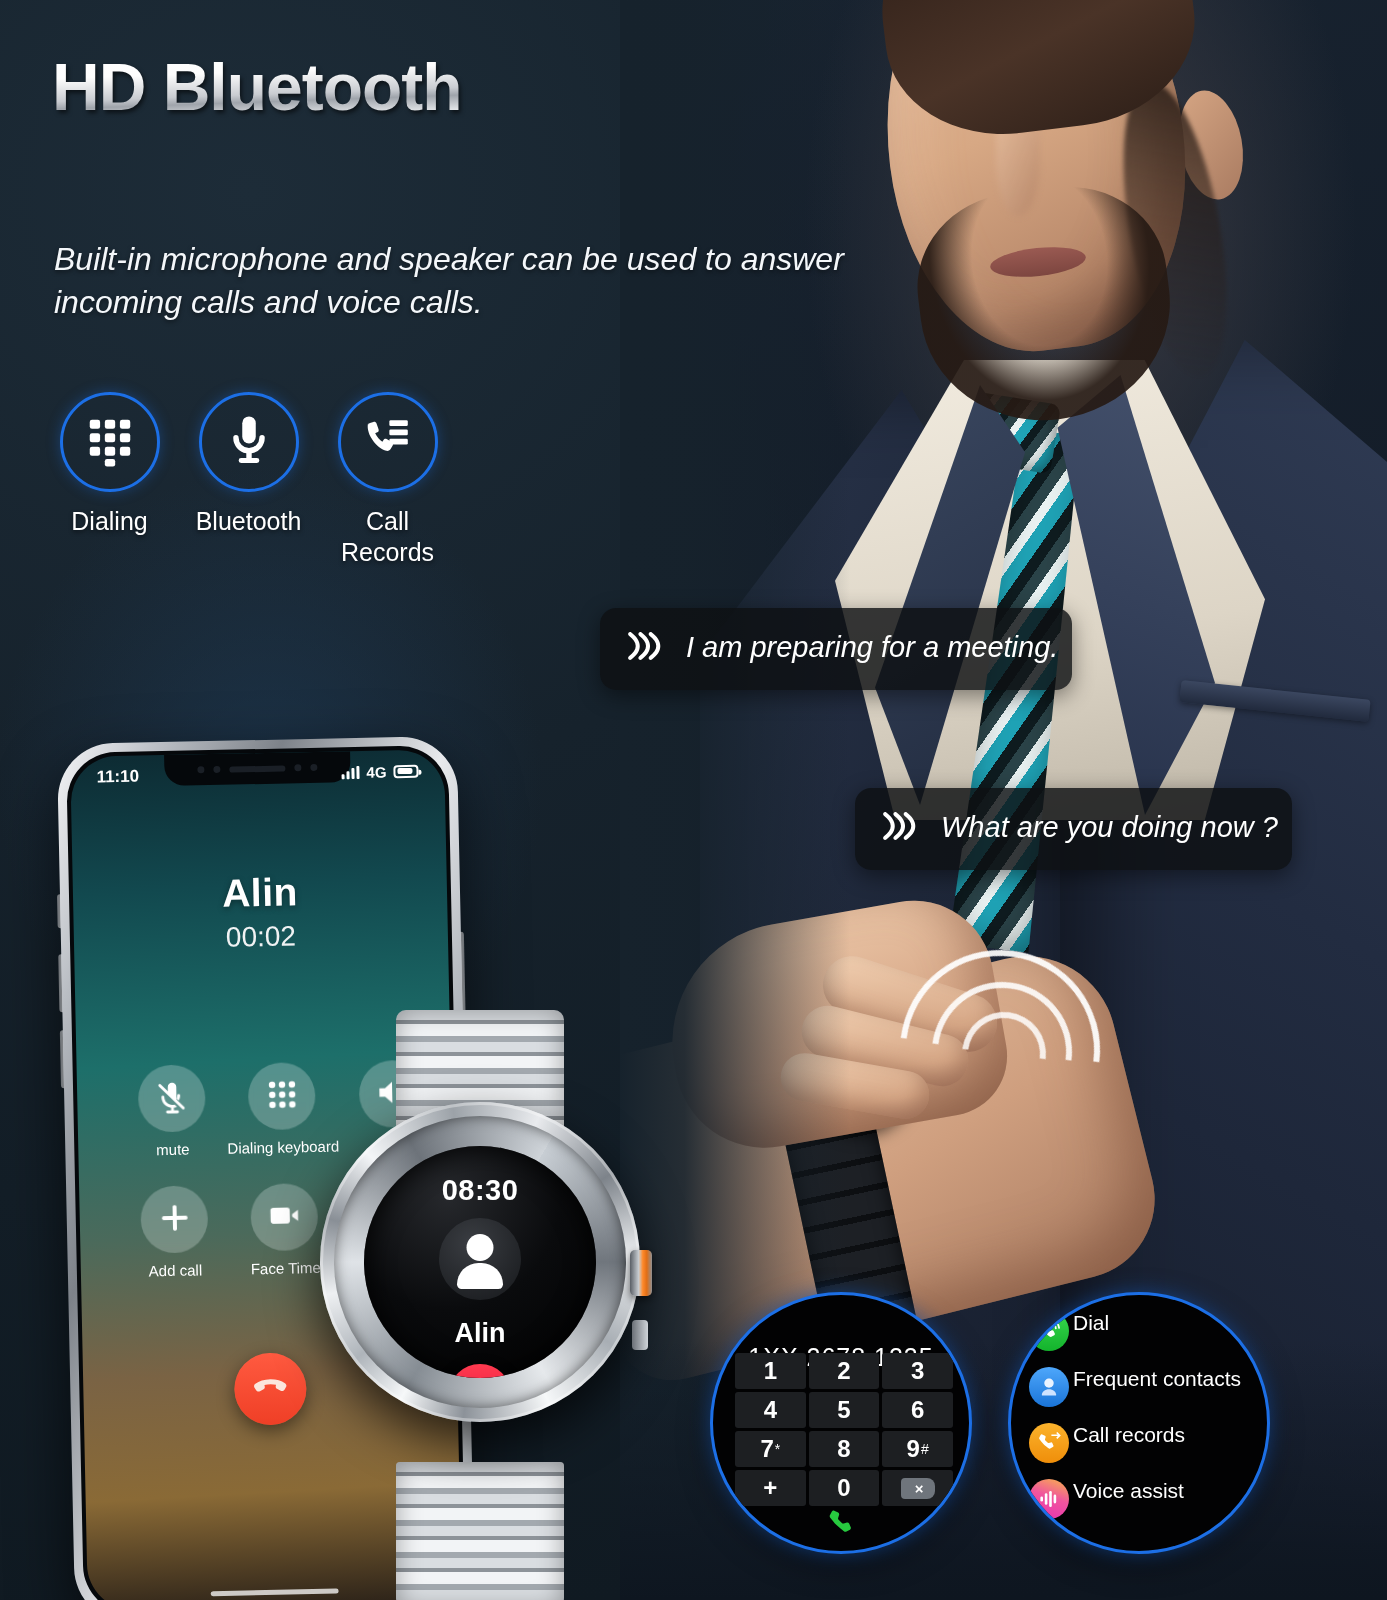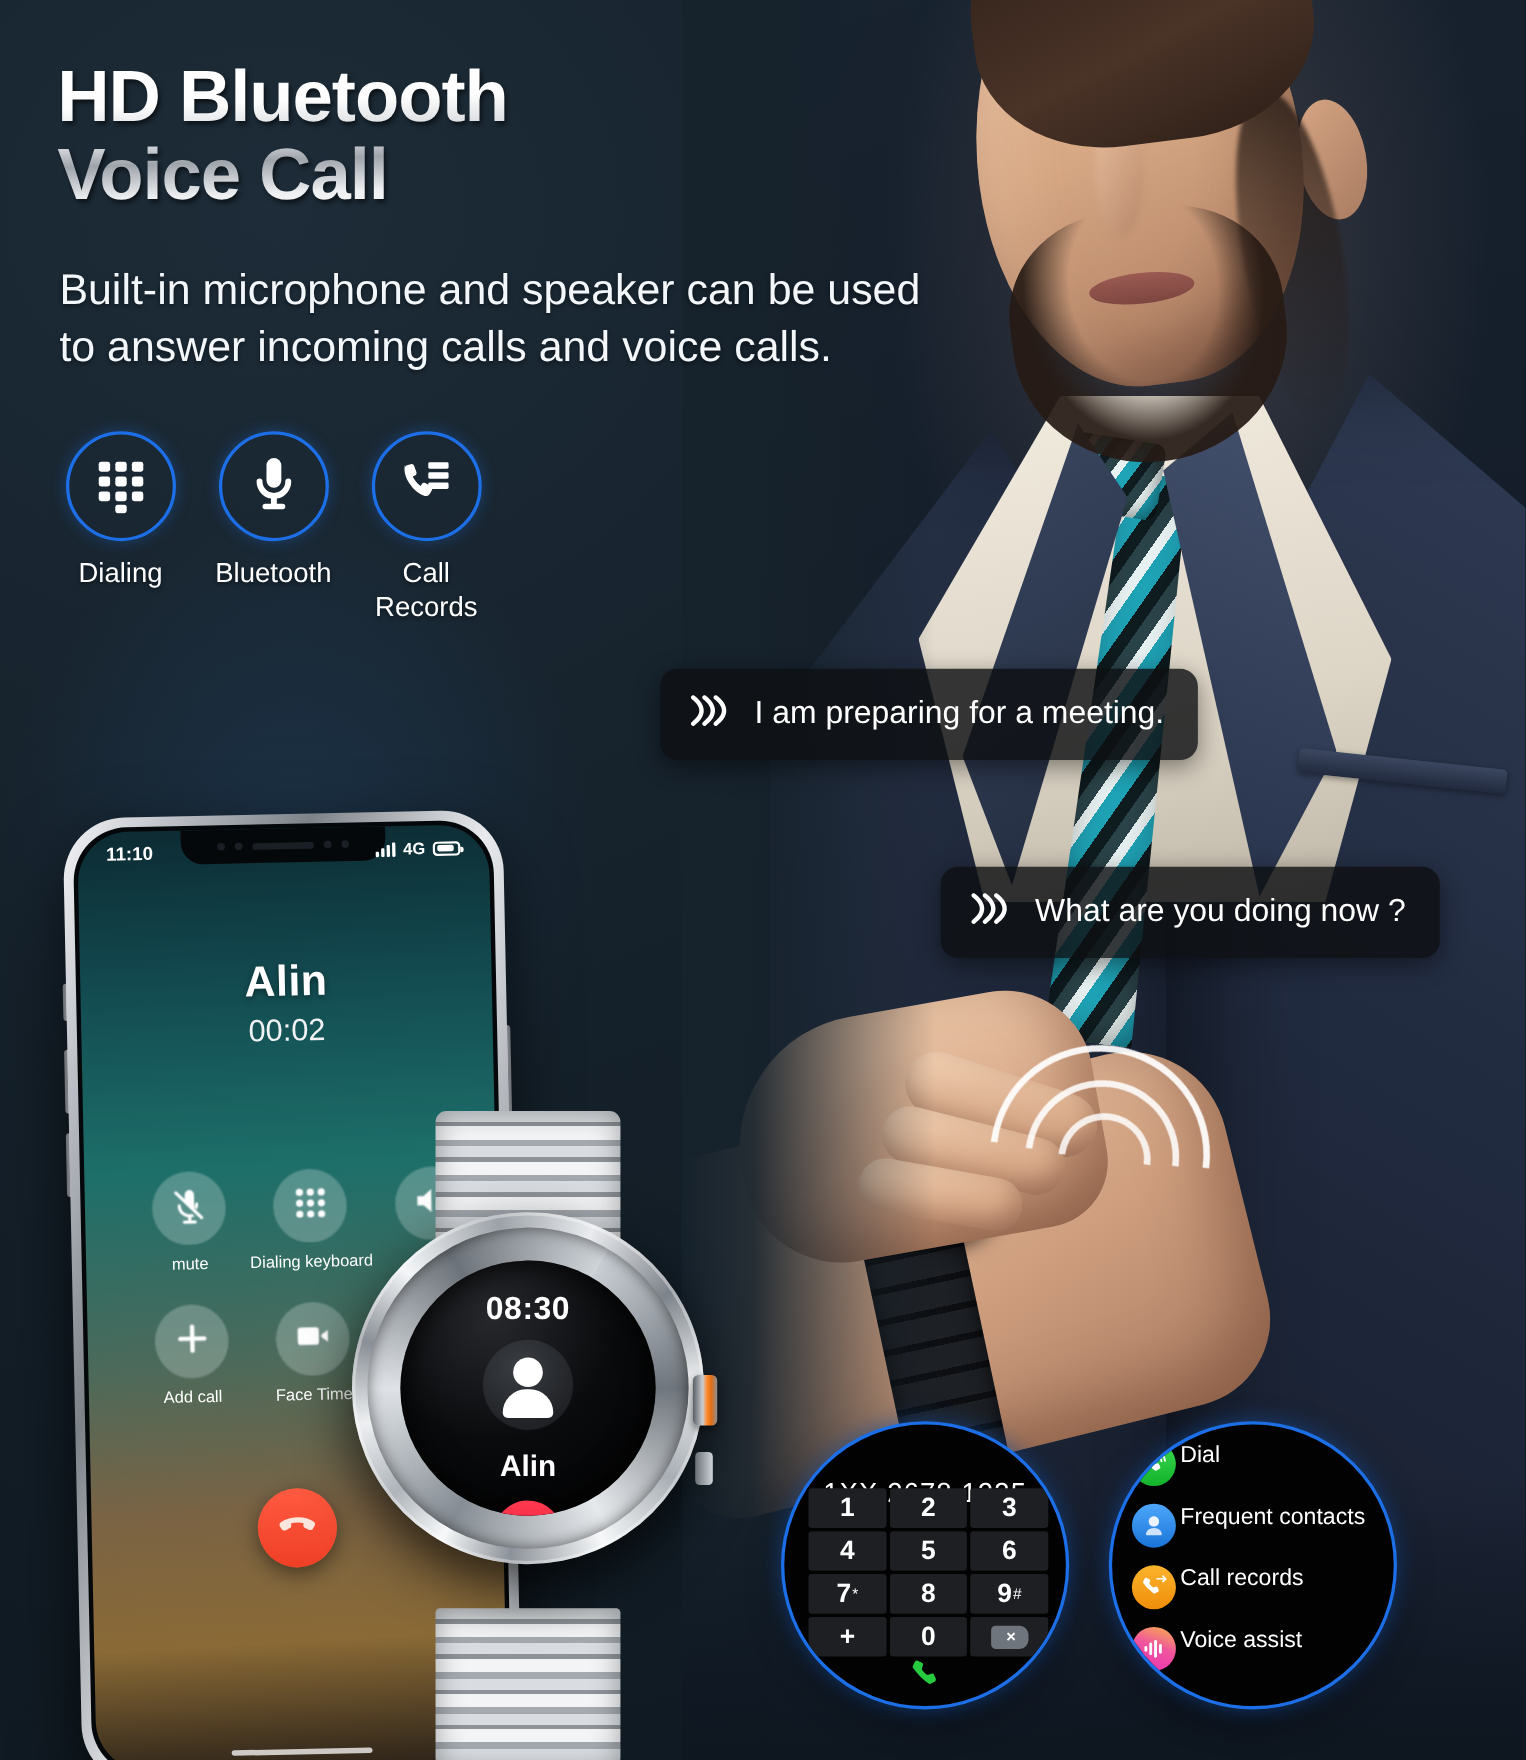--- a/index.html
+++ b/index.html
@@ -216,22 +216,23 @@
   .headline{
     position:absolute; left:52px; top:52px; width:700px;
     font-size:66px; font-weight:bold; line-height:1.08; letter-spacing:-1px;
     background:linear-gradient(178deg,#ffffff 0%,#fdfdfd 28%,#c9ccd1 52%,#9fa4ab 60%,#eef0f2 78%,#ffffff 100%);
     -webkit-background-clip:text; background-clip:text;
     color:transparent; -webkit-text-fill-color:transparent;
     filter:drop-shadow(2px 3px 2px rgba(0,0,0,.55));
   }
   .subline{
     position:absolute; left:54px; top:238px; width:790px;
-    font-size:39px; line-height:1.33; color:#f4f7fa; font-weight:400;
+    font-size:32px; line-height:1.33; color:#f4f7fa; font-weight:400;
     text-shadow:0 2px 4px rgba(0,0,0,.5);
+    font-style:italic;
   }
 
   
   .features{ position:absolute; left:52px; top:392px; display:flex; gap:24px; }
   .feature{ width:115px; text-align:center; }
   .ring{
     width:100px; height:100px; border-radius:50%;
     border:3px solid #1c6fe6; margin:0 auto;
     display:flex; align-items:center; justify-content:center;
     box-shadow:0 0 14px rgba(28,111,230,.35);
@@ -241,22 +242,23 @@
     margin-top:14px; font-size:25px; color:#fff; line-height:1.22;
     text-shadow:0 2px 4px rgba(0,0,0,.55);
   }
 
   
   .bubble{
     position:absolute;
     background:rgba(14,16,18,.82);
     border-radius:16px;
     display:flex; align-items:center; gap:18px;
-    padding:16px 31px 18px 24px;
+    padding:16px 14px 18px 24px;
     box-shadow:0 6px 22px rgba(0,0,0,.45);
+    font-style:italic;
   }
   .bubble .wave svg{ width:44px; height:44px; fill:#fff; }
   .bubble .txt{ font-size:29px; color:#fff; line-height:1.22; }
   #bubble1{ left:600px; top:608px; }
   #bubble2{ left:855px; top:788px; }
 
   
   .phone{
     position:absolute; left:66px; top:740px; width:400px; height:880px;
     transform:rotate(-1.2deg);
@@ -506,21 +508,20 @@
       <div class="arc a2"></div>
       <div class="arc a3"></div>
     </div>
 
     <div class="photo-fade"></div>
     <div class="photo-fade-b"></div>
   </div>
 
   <div class="headline">
     <div>HD Bluetooth</div>
-    <div>Voice Call</div>
   </div>
   <div class="subline">Built-in microphone and speaker can be used to answer incoming calls and voice calls.</div>
 
   <div class="features">
 
     <div class="feature">
       <div class="ring">
         <span>
           <svg viewBox="0 0 24 24">
               <rect x="3" y="3" width="4.6" height="4" rx="1"></rect>

